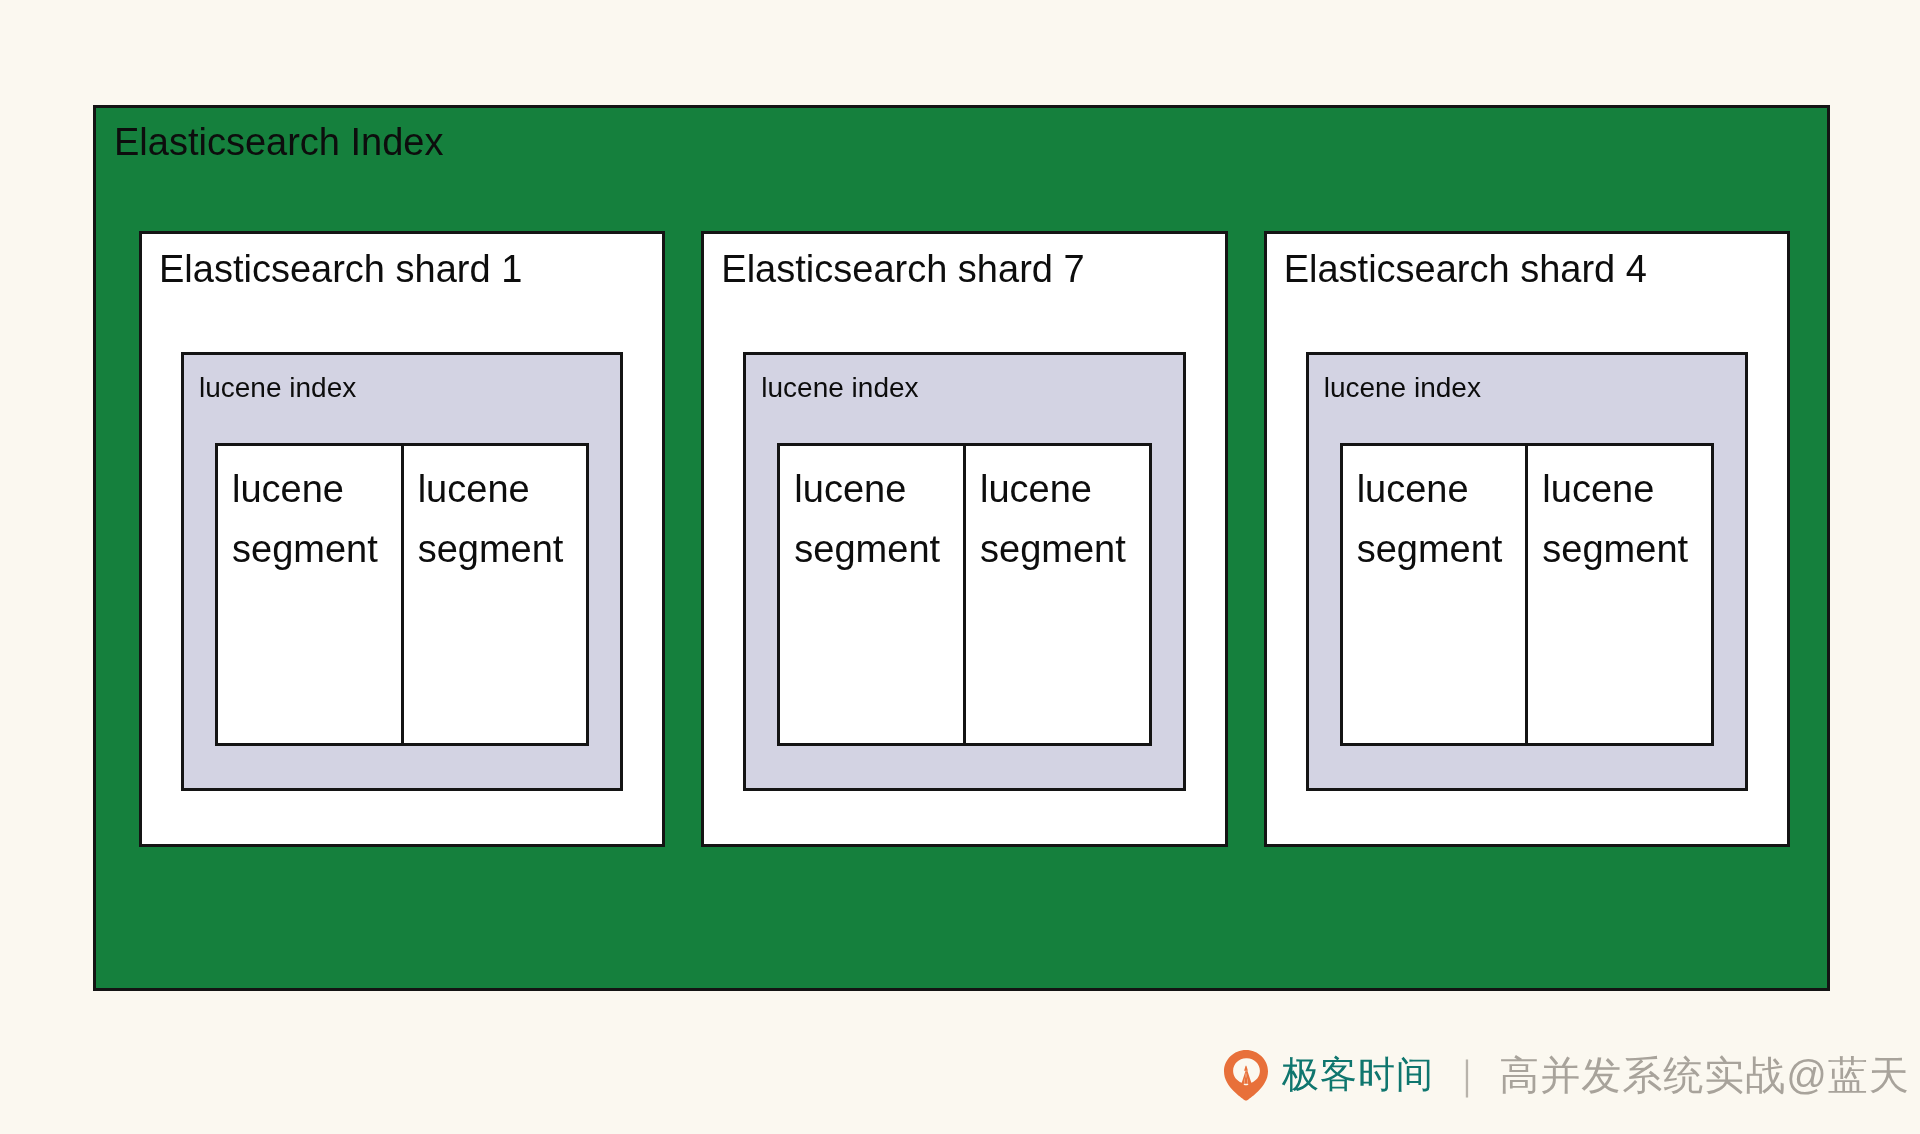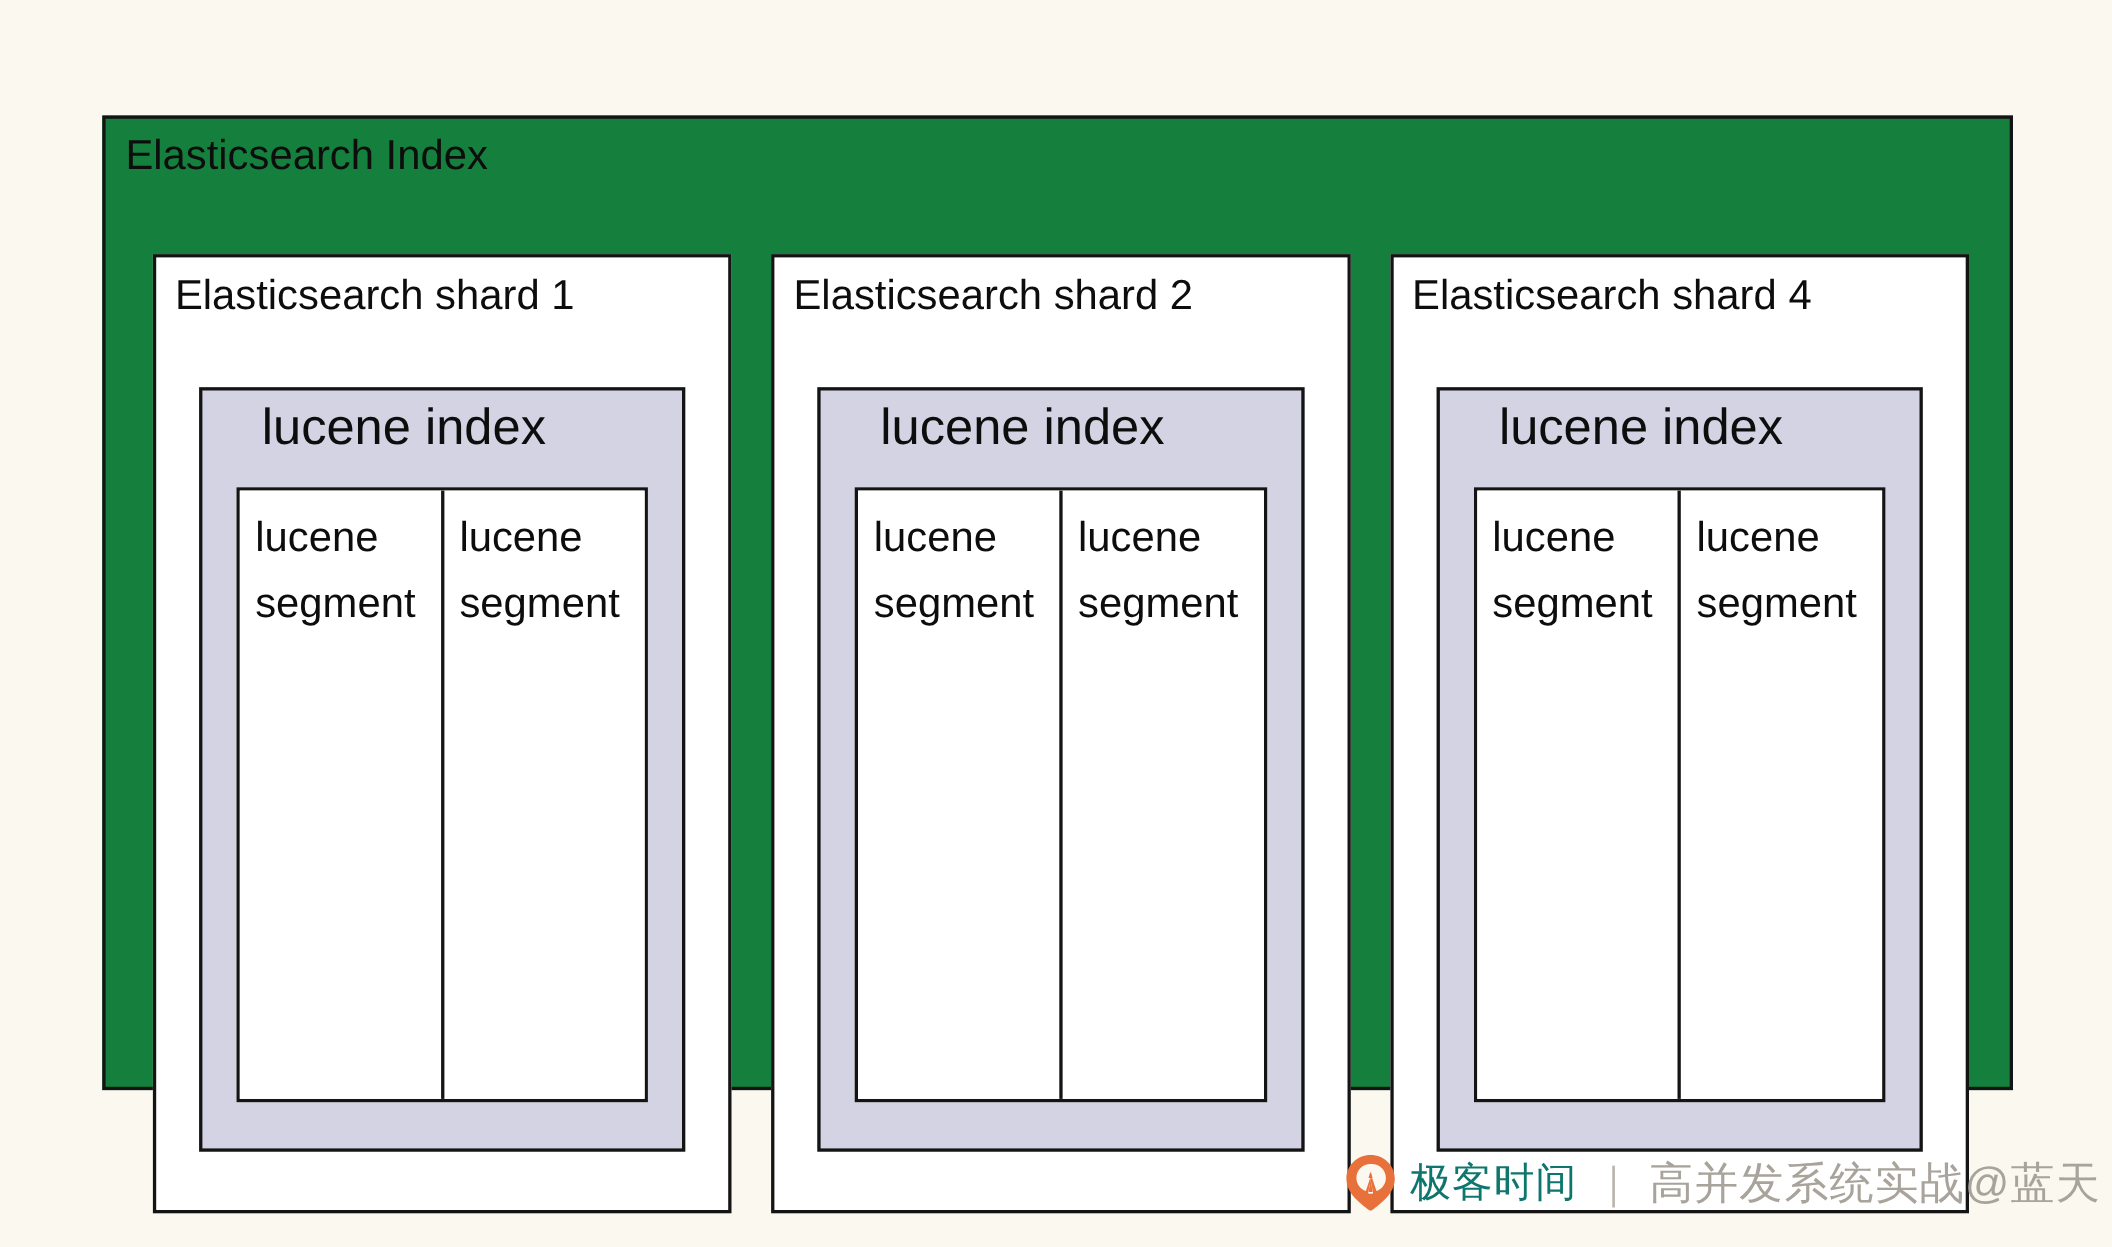--- a/index.html
+++ b/index.html
@@ -35,21 +35,21 @@
     color: #0d0d0d;
     white-space: nowrap;
   }
 
   
   .shard-row {
     position: absolute;
     left: 43px;
     top: 123px;
     width: 1651px;
-    height: 872px;
+    height: 616px;
     display: flex;
     gap: 36px;
   }
 
   .shard {
     flex: 1 1 0;
     background: #ffffff;
     border: 3px solid #141414;
     box-sizing: border-box;
     position: relative;
@@ -72,25 +72,24 @@
     right: 39px;
     bottom: 53px;
     background: #d3d3e3;
     border: 3px solid #141414;
     box-sizing: border-box;
   }
   .lucene-index-title {
     position: absolute;
     left: 15px;
     top: 8px;
-    font-size: 46px;
+    font-size: 28px;
     line-height: 50px;
     color: #0d0d0d;
     white-space: nowrap;
-    margin-left: 39px;
   }
 
   
   .segment-row {
     position: absolute;
     left: 31px;
     top: 88px;
     right: 31px;
     bottom: 42px;
     display: flex;
@@ -173,21 +172,21 @@
             <div class="segment-label">lucene segment</div>
           </div>
           <div class="segment">
             <div class="segment-label">lucene segment</div>
           </div>
         </div>
       </div>
     </div>
 
     <div class="shard">
-      <div class="shard-title">Elasticsearch shard 2</div>
+      <div class="shard-title">Elasticsearch shard 7</div>
 
       <div class="lucene-index">
         <div class="lucene-index-title">lucene index</div>
 
         <div class="segment-row">
           <div class="segment">
             <div class="segment-label">lucene segment</div>
           </div>
           <div class="segment">
             <div class="segment-label">lucene segment</div>

